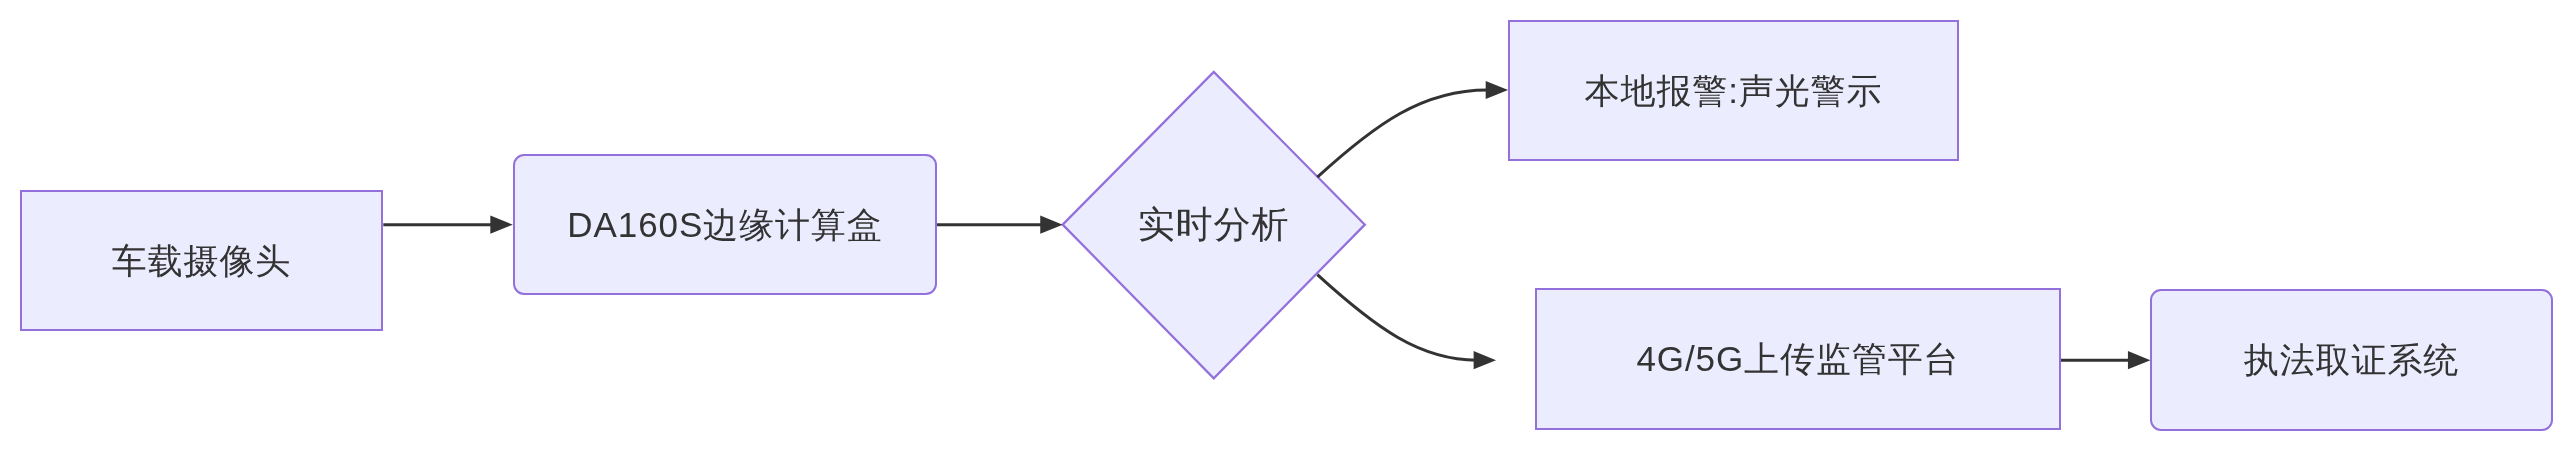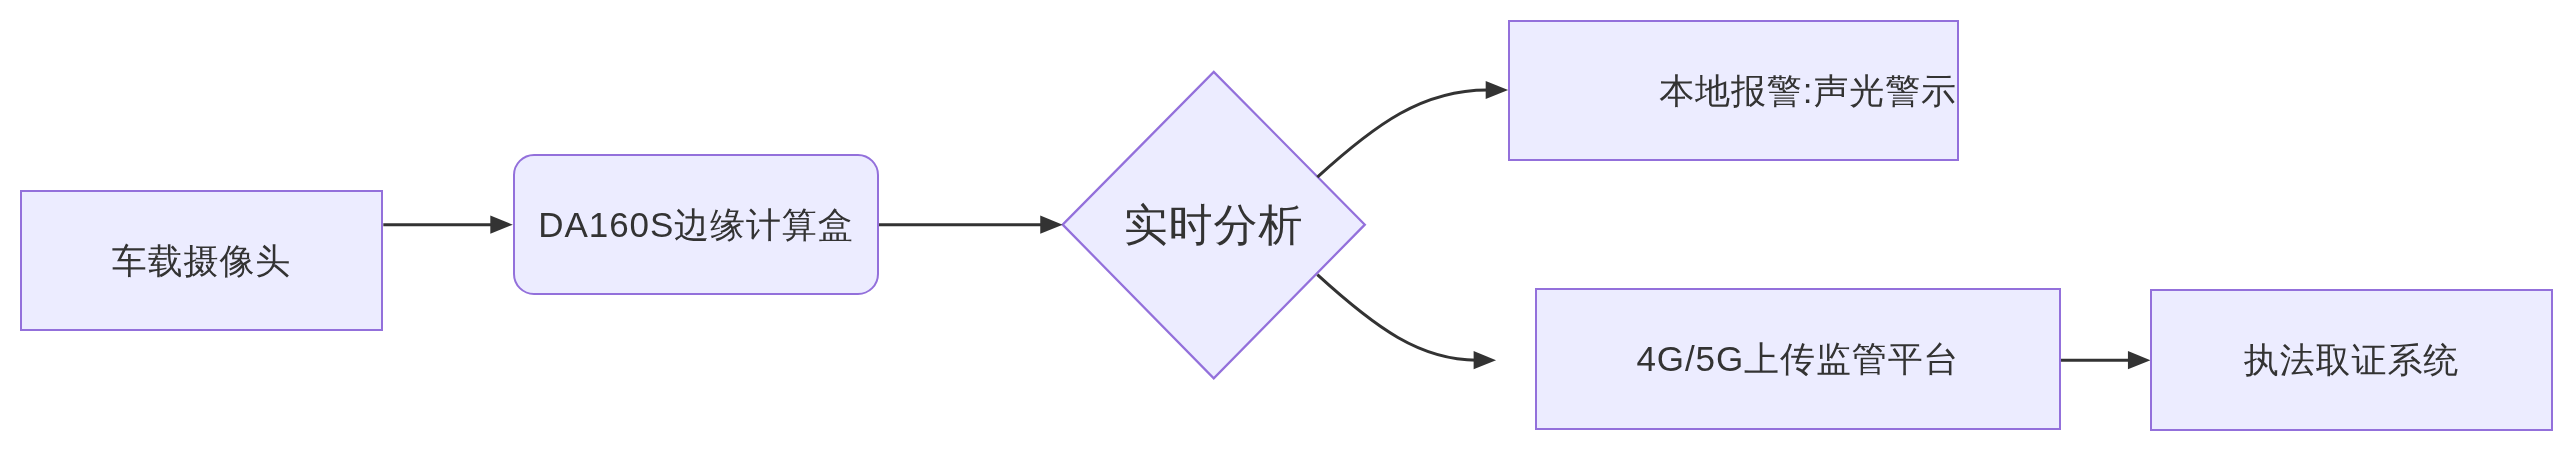--- a/index.html
+++ b/index.html
@@ -38,21 +38,21 @@
   }
   .node.rounded {
     border-radius: 11.2px;
   }
   .diamond-label {
     position: absolute;
     display: flex;
     align-items: center;
     justify-content: center;
     color: #333333;
-    font-size: 44px;
+    font-size: 37px;
     white-space: nowrap;
     letter-spacing: 0.9px;
   }
   .edge-path {
     fill: none;
     stroke: #333333;
     stroke-width: 3.5px;
   }
   .arrowhead {
     fill: #333333;
@@ -86,34 +86,34 @@
     <polygon class="arrowhead" points="1733,417 1707,406.5 1707,427.5"></polygon>
 
     <path class="edge-path" d="M2342,417 L2469,417"></path>
     <polygon class="arrowhead" points="2491,417 2465,406.5 2465,427.5"></polygon>
   </svg>
 
   <div class="node" style="left:20px; top:154px; width:363px; height:141px;margin-top:36px;">
     <span>车载摄像头</span>
   </div>
 
-  <div class="node rounded" style="left:513px; top:154px; width:366px; height:141px;border-radius:21px;">
+  <div class="node rounded" style="left:513px; top:154px; width:424px; height:141px;">
     <span>DA160S边缘计算盒</span>
   </div>
 
   <div class="diamond-label" style="left:1084px; top:199px; width:259px; height:52px;">
     <span>实时分析</span>
   </div>
 
-  <div class="node" style="left:1508px; top:20px; width:451px; height:141px;justify-content:flex-end;">
+  <div class="node" style="left:1508px; top:20px; width:451px; height:141px;">
     <span>本地报警:声光警示</span>
   </div>
 
   <div class="node" style="left:1496px; top:288px; width:526px; height:142px;margin-left:39px;">
     <span>4G/5G上传监管平台</span>
   </div>
 
-  <div class="node" style="left:2150px; top:289px; width:403px; height:142px;">
+  <div class="node" style="left:2150px; top:289px; width:403px; height:142px;border-radius:11px;">
     <span>执法取证系统</span>
   </div>
 
 </div>
 
 
 </body></html>

